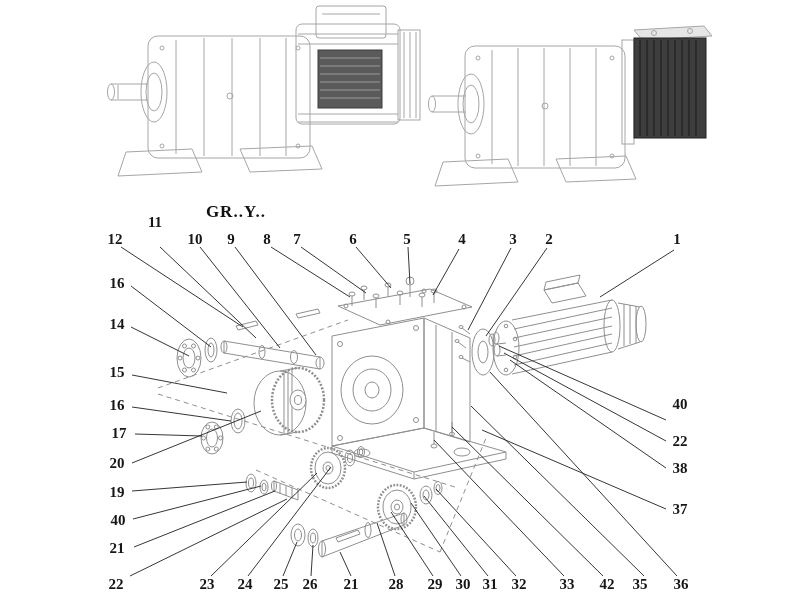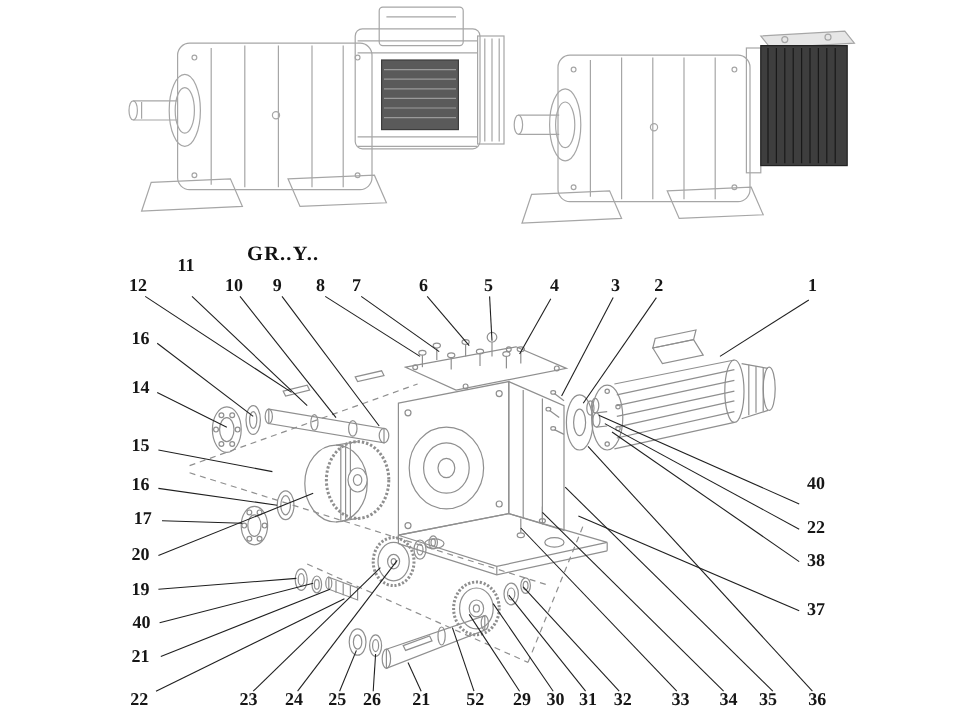--- a/index.html
+++ b/index.html
@@ -373,27 +373,27 @@
   <span class="callout" style="left:117px;top:492px">19</span>
   <span class="callout" style="left:118px;top:520px">40</span>
   <span class="callout" style="left:117px;top:548px">21</span>
   <span class="callout" style="left:116px;top:584px">22</span>
 
   <span class="callout" style="left:207px;top:584px">23</span>
   <span class="callout" style="left:245px;top:584px">24</span>
   <span class="callout" style="left:281px;top:584px">25</span>
   <span class="callout" style="left:310px;top:584px">26</span>
   <span class="callout" style="left:351px;top:584px">21</span>
-  <span class="callout" style="left:396px;top:584px">52</span>
+  <span class="callout" style="left:396px;top:584px">28</span>
   <span class="callout" style="left:435px;top:584px">29</span>
   <span class="callout" style="left:463px;top:584px">30</span>
   <span class="callout" style="left:490px;top:584px">31</span>
   <span class="callout" style="left:519px;top:584px">32</span>
   <span class="callout" style="left:567px;top:584px">33</span>
-  <span class="callout" style="left:607px;top:584px">34</span>
+  <span class="callout" style="left:607px;top:584px">42</span>
   <span class="callout" style="left:640px;top:584px">35</span>
   <span class="callout" style="left:681px;top:584px">36</span>
 
   <span class="callout" style="left:680px;top:404px">40</span>
   <span class="callout" style="left:680px;top:441px">22</span>
   <span class="callout" style="left:680px;top:468px">38</span>
   <span class="callout" style="left:680px;top:509px">37</span>
 
 </div>
 

